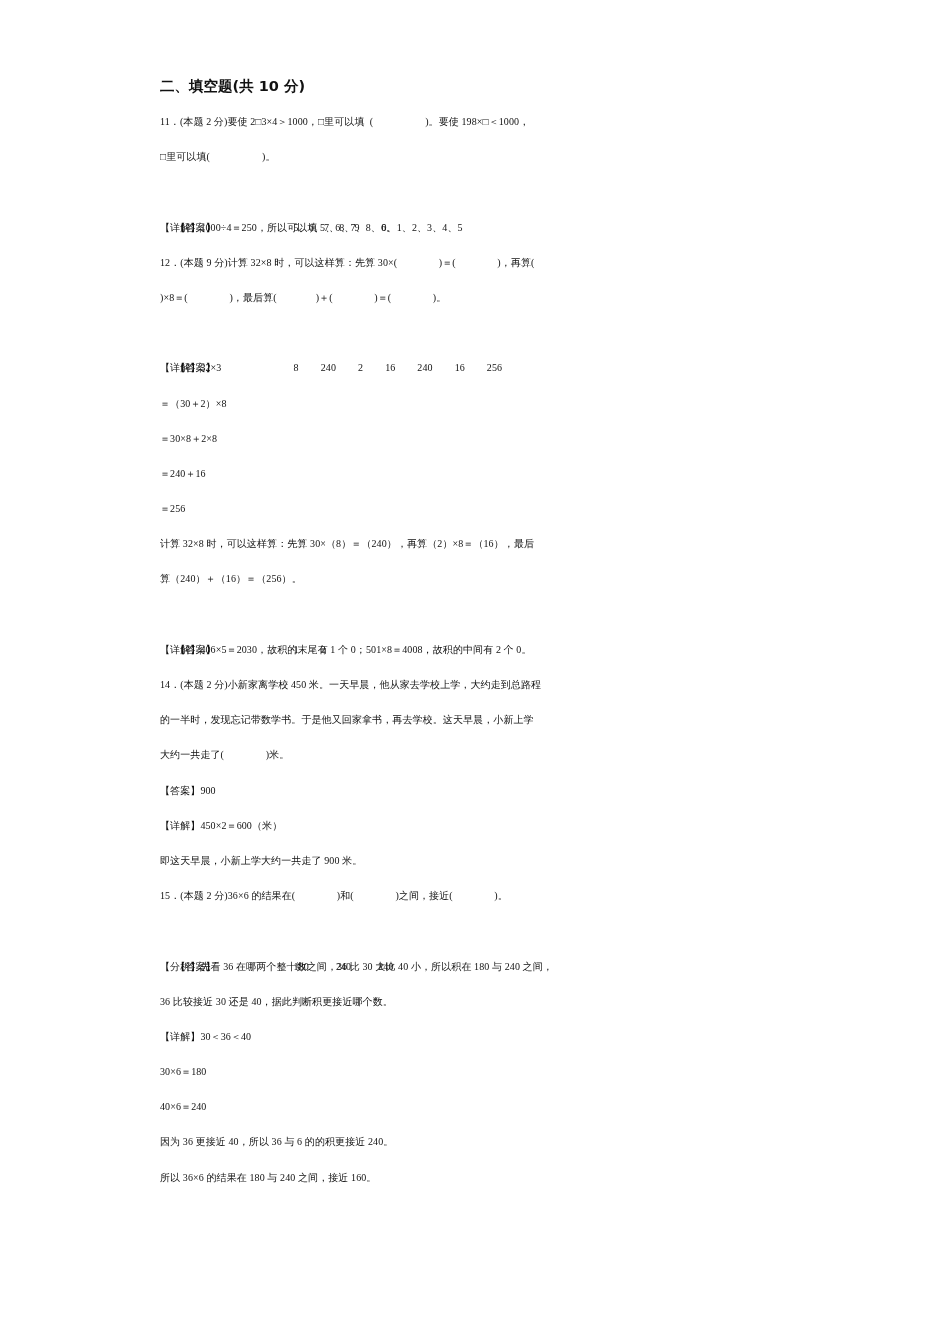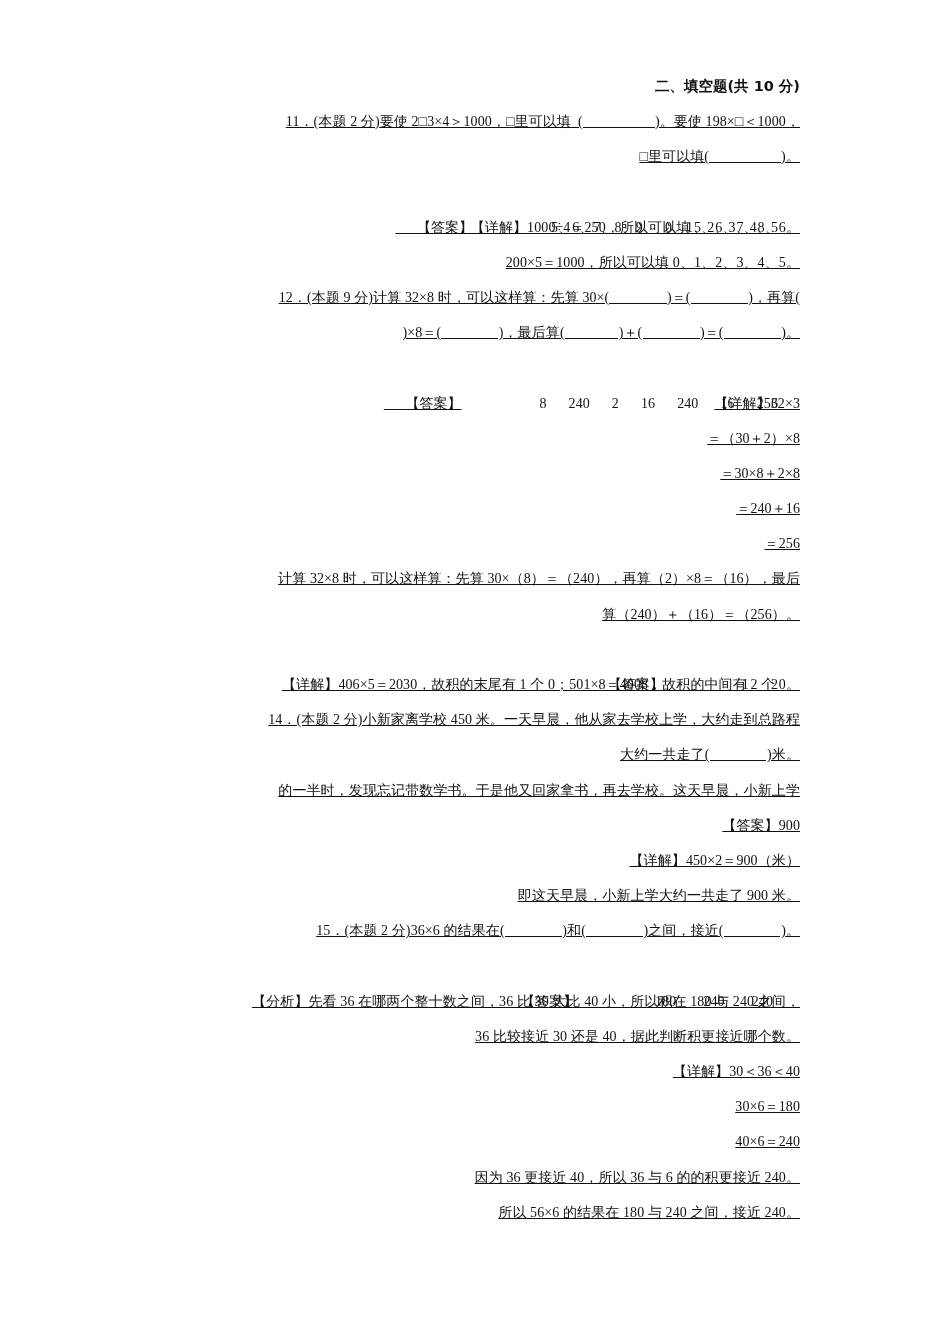--- a/index.html
+++ b/index.html
@@ -13,29 +13,27 @@
     position: relative;
     overflow: hidden;
     font-family: "Liberation Serif", "DejaVu Serif", serif;
     color: #111111;
   }
   .page {
     position: absolute;
     left: 160px;
     top: 72px;
     width: 640px;
-    text-align: right;
   }
   .line {
-    font-size: 14px;
+    font-size: 10px;
     line-height: 35.2px;
     height: 35.2px;
     white-space: pre;
     letter-spacing: 0.1px;
-    text-decoration: underline;
   }
   .section-title {
     font-weight: bold;
     font-family: "DejaVu Sans", "Liberation Sans", sans-serif;
     font-size: 14.5px;
     line-height: 28px;
     height: 30px;
     margin-bottom: 2px;
   }
   .tag {
@@ -52,21 +50,20 @@
 
   <div class="section-title">二、填空题(共 10 分)</div>
 
   <div>
     <div class="line">11．(本题 2 分)要使 2□3×4＞1000，□里可以填  (                    )。要使 198×□＜1000，</div>
     <div class="line">□里可以填(                    )。</div>
     <div class="line">
       <span class="tag">【答案】</span><span class="gap-l"></span><span class="ans-item">5、6、7、8、9</span><span class="ans-item">0、1、2、3、4、5</span>
     </div>
     <div class="line">【详解】1000÷4＝250，所以可以填 5、6、7、8、6。</div>
-    <div class="line">200×5＝1000，所以可以填 0、1、2、3、4、5。</div>
   </div>
 
   <div>
     <div class="line">12．(本题 9 分)计算 32×8 时，可以这样算：先算 30×(                )＝(                )，再算(</div>
     <div class="line">)×8＝(                )，最后算(               )＋(                )＝(                )。</div>
     <div class="line">
       <span class="tag">【答案】</span><span class="gap-l"></span><span class="ans-item">8</span><span class="ans-item">240</span><span class="ans-item">2</span><span class="ans-item">16</span><span class="ans-item">240</span><span class="ans-item">16</span><span class="ans-item">256</span>
     </div>
     <div class="line">【详解】32×3</div>
     <div class="line">＝（30＋2）×8</div>
@@ -79,34 +76,34 @@
 
   <div>
     <div class="line">
       <span class="tag">【答案】</span><span class="gap-l"></span><span class="ans-item">1</span><span class="ans-item">2</span>
     </div>
     <div class="line">【详解】406×5＝2030，故积的末尾有 1 个 0；501×8＝4008，故积的中间有 2 个 0。</div>
   </div>
 
   <div>
     <div class="line">14．(本题 2 分)小新家离学校 450 米。一天早晨，他从家去学校上学，大约走到总路程</div>
+    <div class="line">的一半时，发现忘记带数学书。于是他又回家拿书，再去学校。这天早晨，小新上学</div>
     <div class="line">大约一共走了(                )米。</div>
-    <div class="line">的一半时，发现忘记带数学书。于是他又回家拿书，再去学校。这天早晨，小新上学</div>
     <div class="line">【答案】900</div>
-    <div class="line">【详解】450×2＝900（米）</div>
+    <div class="line">【详解】450×2＝600（米）</div>
     <div class="line">即这天早晨，小新上学大约一共走了 900 米。</div>
   </div>
 
   <div>
     <div class="line">15．(本题 2 分)36×6 的结果在(                )和(                )之间，接近(                )。</div>
     <div class="line">
       <span class="tag">【答案】</span><span class="gap-l"></span><span class="ans-item wide">180</span><span class="ans-item wide">240</span><span class="ans-item wide">240</span>
     </div>
     <div class="line">【分析】先看 36 在哪两个整十数之间，36 比 30 大比 40 小，所以积在 180 与 240 之间，</div>
     <div class="line">36 比较接近 30 还是 40，据此判断积更接近哪个数。</div>
     <div class="line">【详解】30＜36＜40</div>
     <div class="line">30×6＝180</div>
     <div class="line">40×6＝240</div>
     <div class="line">因为 36 更接近 40，所以 36 与 6 的的积更接近 240。</div>
-    <div class="line">所以 56×6 的结果在 180 与 240 之间，接近 240。</div>
+    <div class="line">所以 36×6 的结果在 180 与 240 之间，接近 160。</div>
   </div>
 
 </div>
 
 </body></html>

